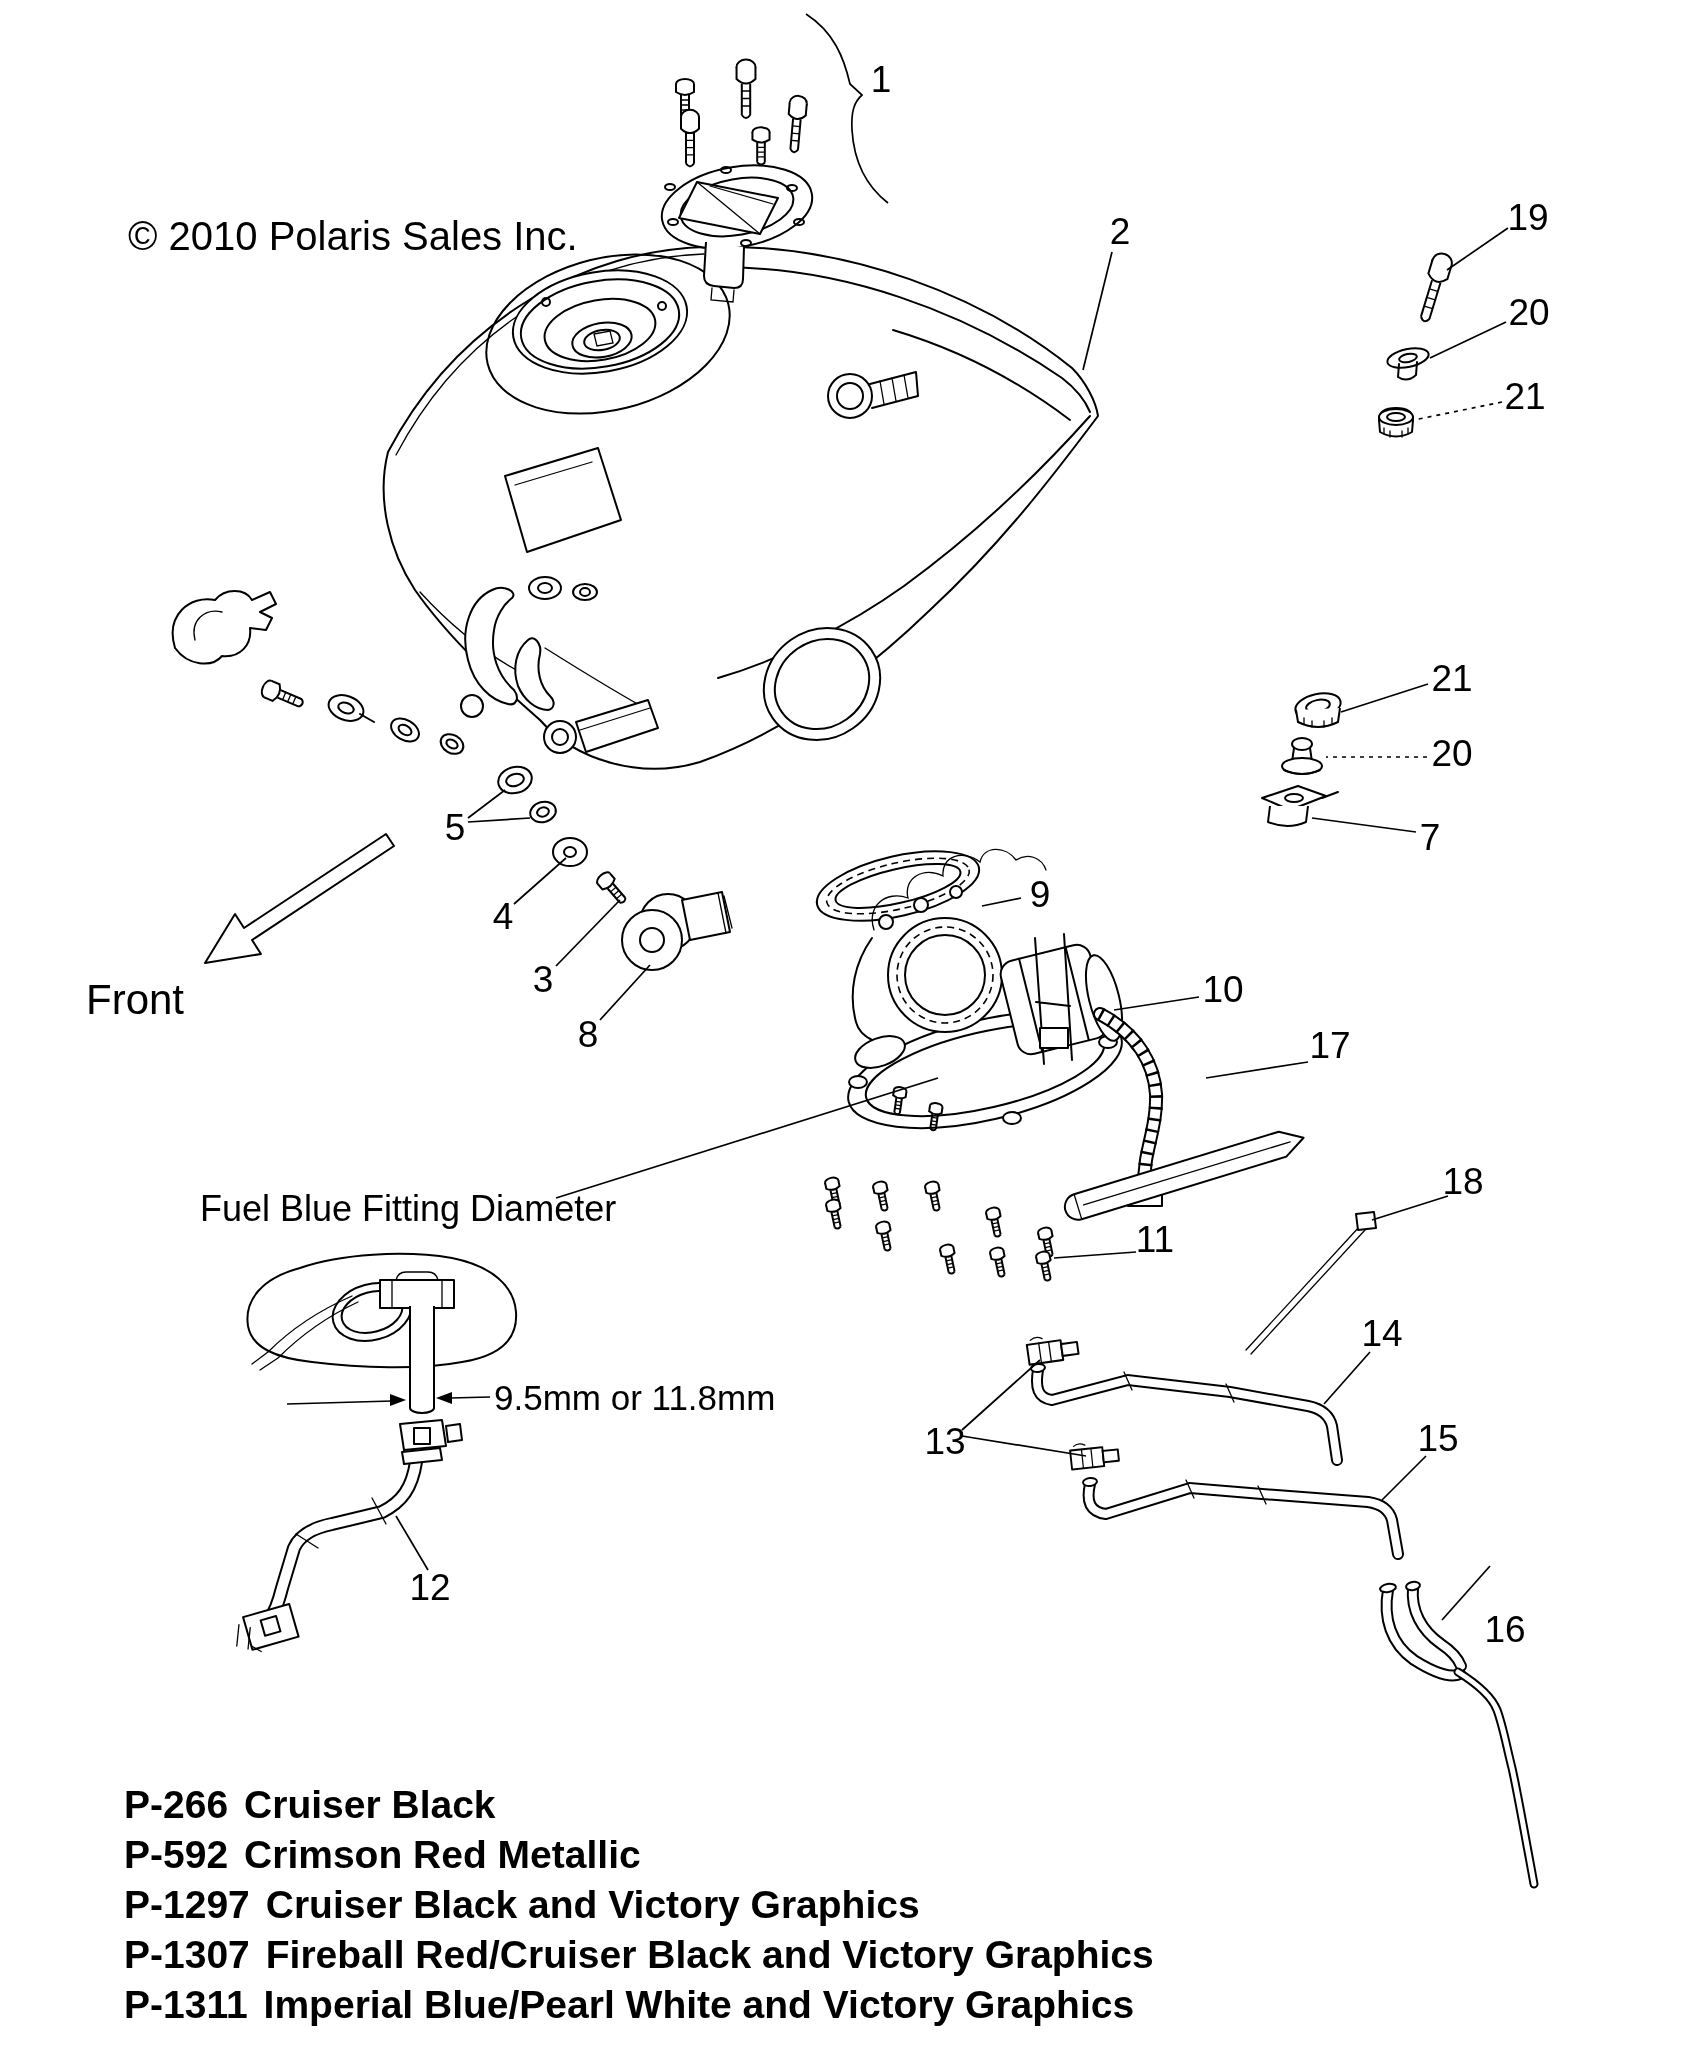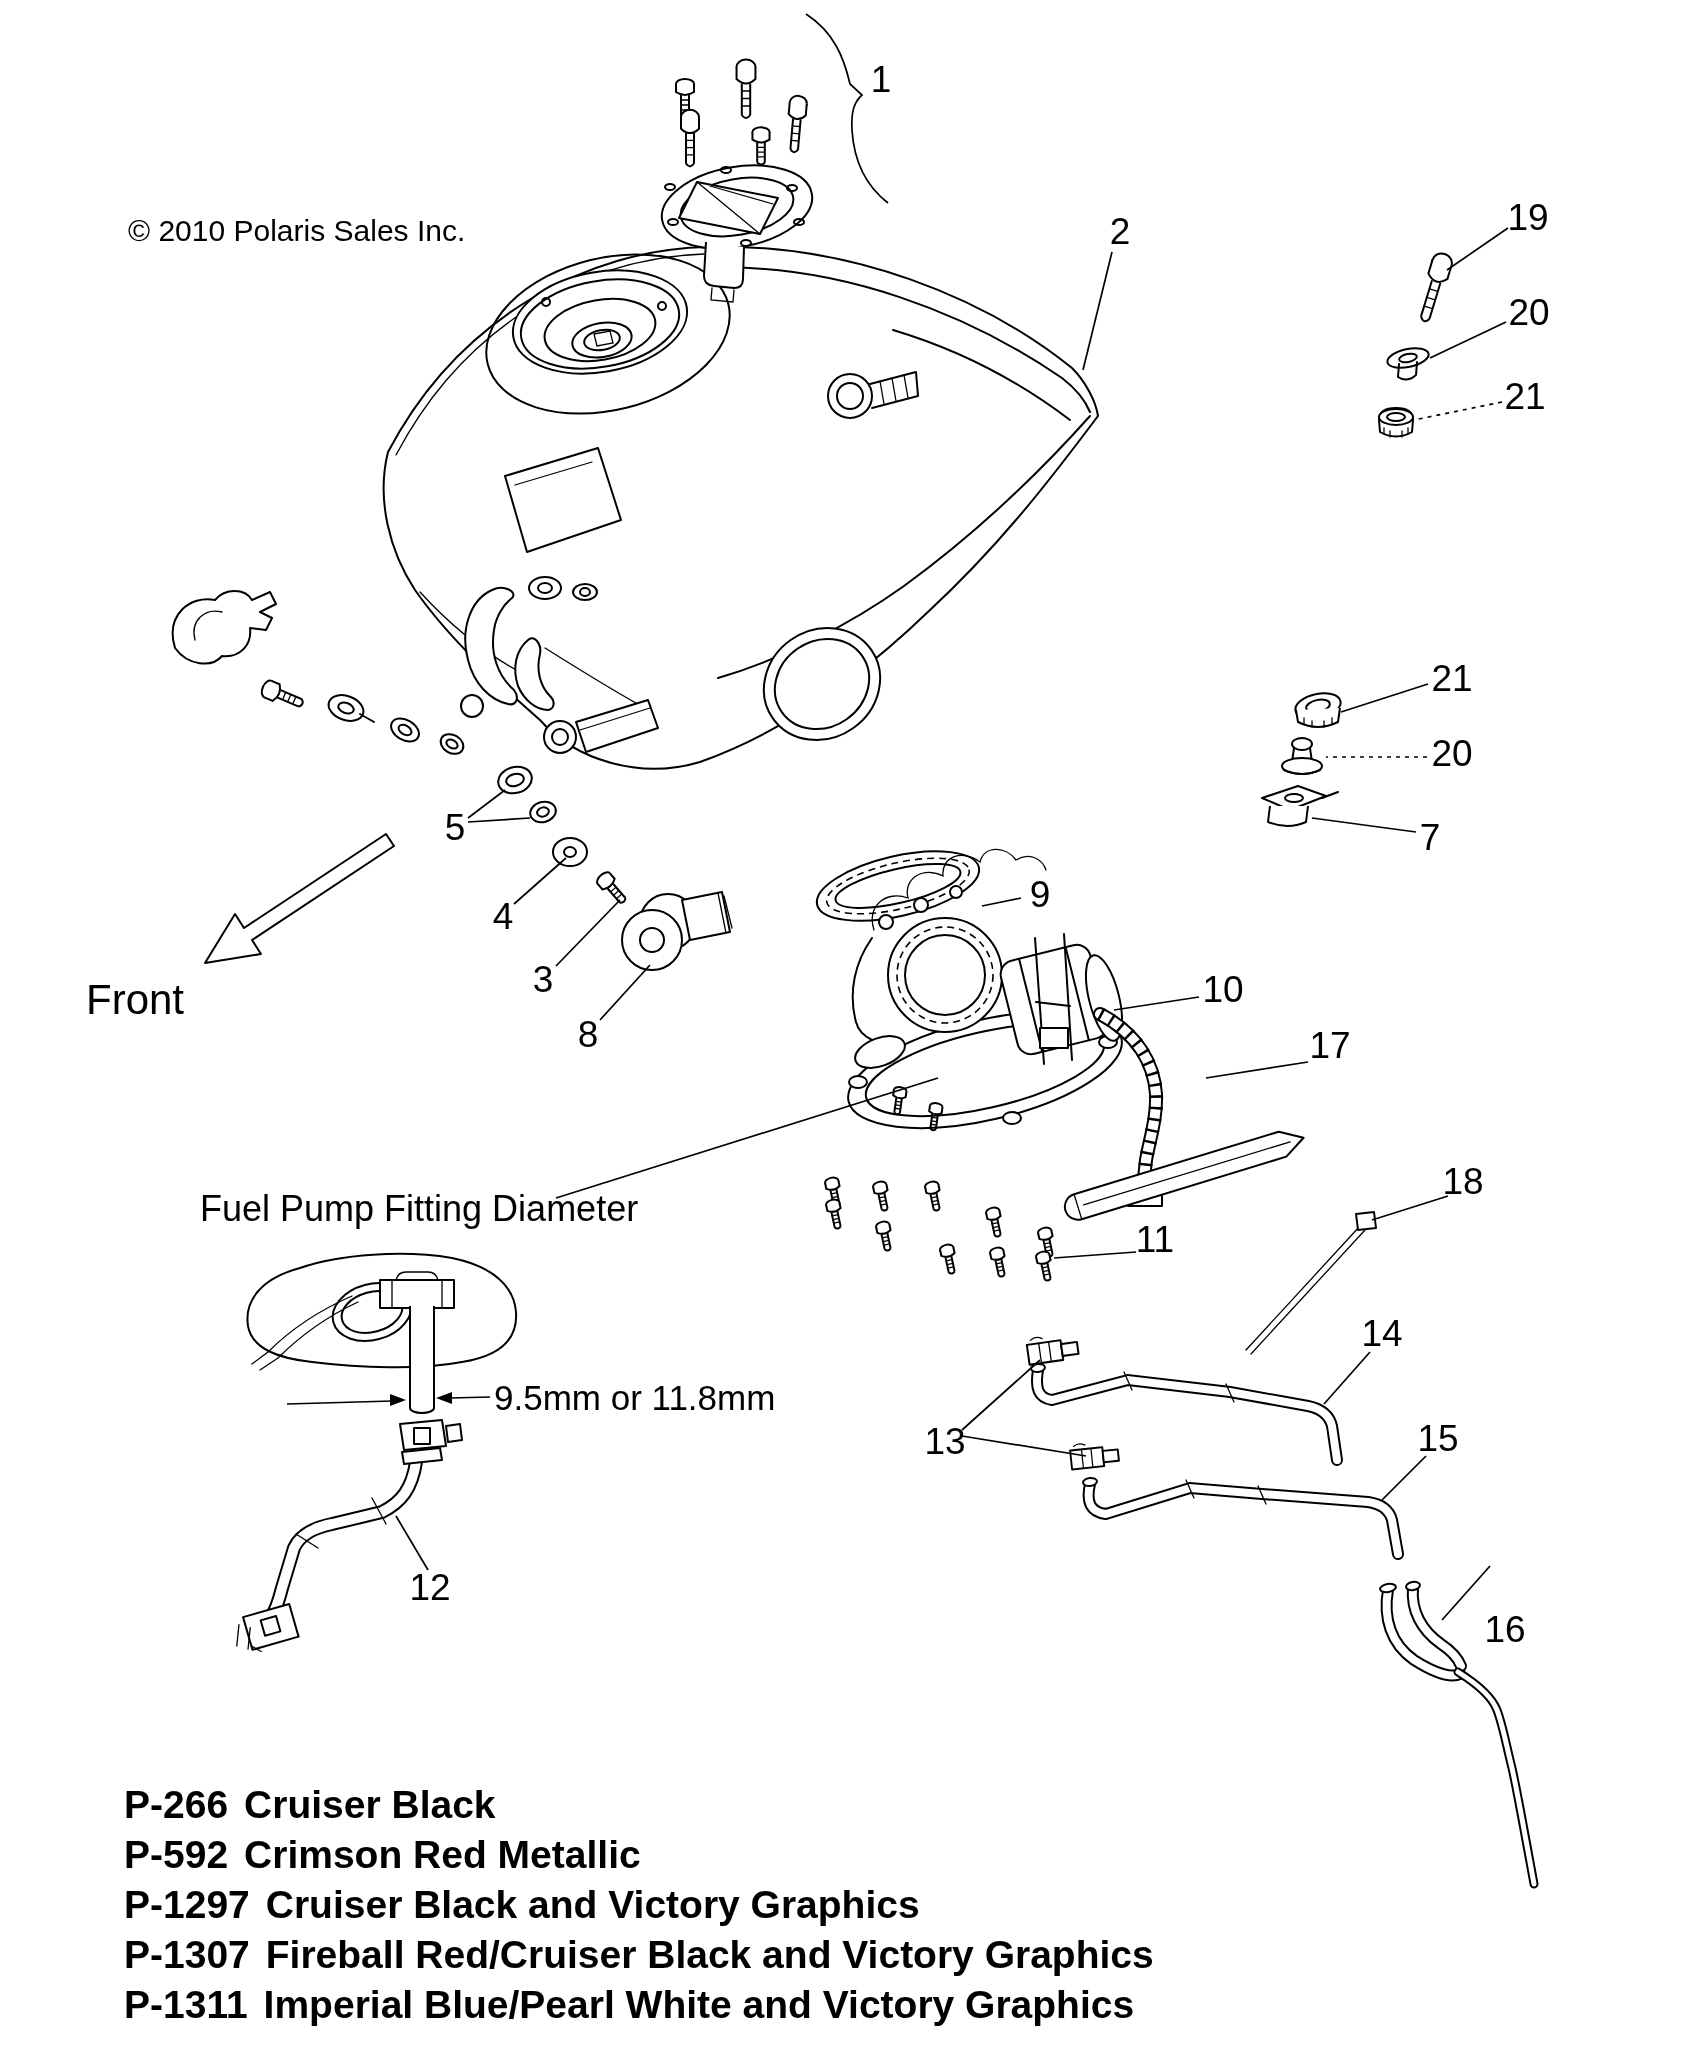--- a/index.html
+++ b/index.html
@@ -16,21 +16,21 @@
   .dash{ fill:none;  stroke:#000; stroke-width:1.6; stroke-dasharray:7 5; }
   .hoseO { fill:none; stroke:#000; stroke-width:14; stroke-linecap:round; stroke-linejoin:round; }
   .hoseI { fill:none; stroke:#fff; stroke-width:10; stroke-linecap:round; stroke-linejoin:round; }
   .hoseR { fill:none; stroke:#000; stroke-width:14; stroke-dasharray:2.5 9; }
   .tubeO { fill:none; stroke:#000; stroke-width:12; stroke-linecap:round; }
   .tubeI { fill:none; stroke:#fff; stroke-width:8;  stroke-linecap:round; }
   .tailO { fill:none; stroke:#000; stroke-width:9;  stroke-linecap:round; }
   .tailI { fill:none; stroke:#fff; stroke-width:5;  stroke-linecap:round; }
   .label { position:absolute; white-space:nowrap; }
   .co { position:absolute; transform:translate(-50%,-50%); font-size:37px; }
-  #copyright-text { left:128px; top:214px; font-size:30px;text-align:center; }
+  #copyright-text { left:128px; top:214px; font-size:40px;text-align:center; }
   #front-label    { left:86px;  top:976px; font-size:42px;text-align:center; }
   #fuel-pump-note { left:200px; top:1188px; font-size:36px; }
   #dimension-label{ left:494px; top:1378px; font-size:35px; }
   #color-list { position:absolute; left:124px; top:1780px; font-size:39px; line-height:50px;font-weight:bold; }
   .color-row span.code { margin-right:16px; }
 </style>
 </head>
 <body>
 
 <div id="stage">
@@ -315,21 +315,21 @@
     <path class="ld" d="M 1426,1456 L 1382,1500"></path>
     <path class="ld" d="M 1490,1566 L 1442,1620"></path>
     <path class="ld" d="M 1448,1196 L 1372,1220"></path>
     <path class="ld" d="M 428,1570 L 396,1516"></path>
     <path class="ld" d="M 556,1198 L 938,1078"></path>
   </g>
 </svg>
 
   <div class="label" id="copyright-text">© 2010 Polaris Sales Inc.</div>
   <div class="label" id="front-label">Front</div>
-  <div class="label" id="fuel-pump-note">Fuel Pump Fitting Diameter</div>
+  <div class="label" id="fuel-pump-note">Fuel Blue Fitting Diameter</div>
   <div class="label" id="dimension-label">9.5mm or 11.8mm</div>
 
   <div class="co" style="left:881px;top:80px">1</div>
   <div class="co" style="left:1120px;top:232px">2</div>
   <div class="co" style="left:543px;top:980px">3</div>
   <div class="co" style="left:503px;top:917px">4</div>
   <div class="co" style="left:455px;top:828px">5</div>
   <div class="co" style="left:1430px;top:838px">7</div>
   <div class="co" style="left:588px;top:1035px">8</div>
   <div class="co" style="left:1040px;top:895px">9</div>

